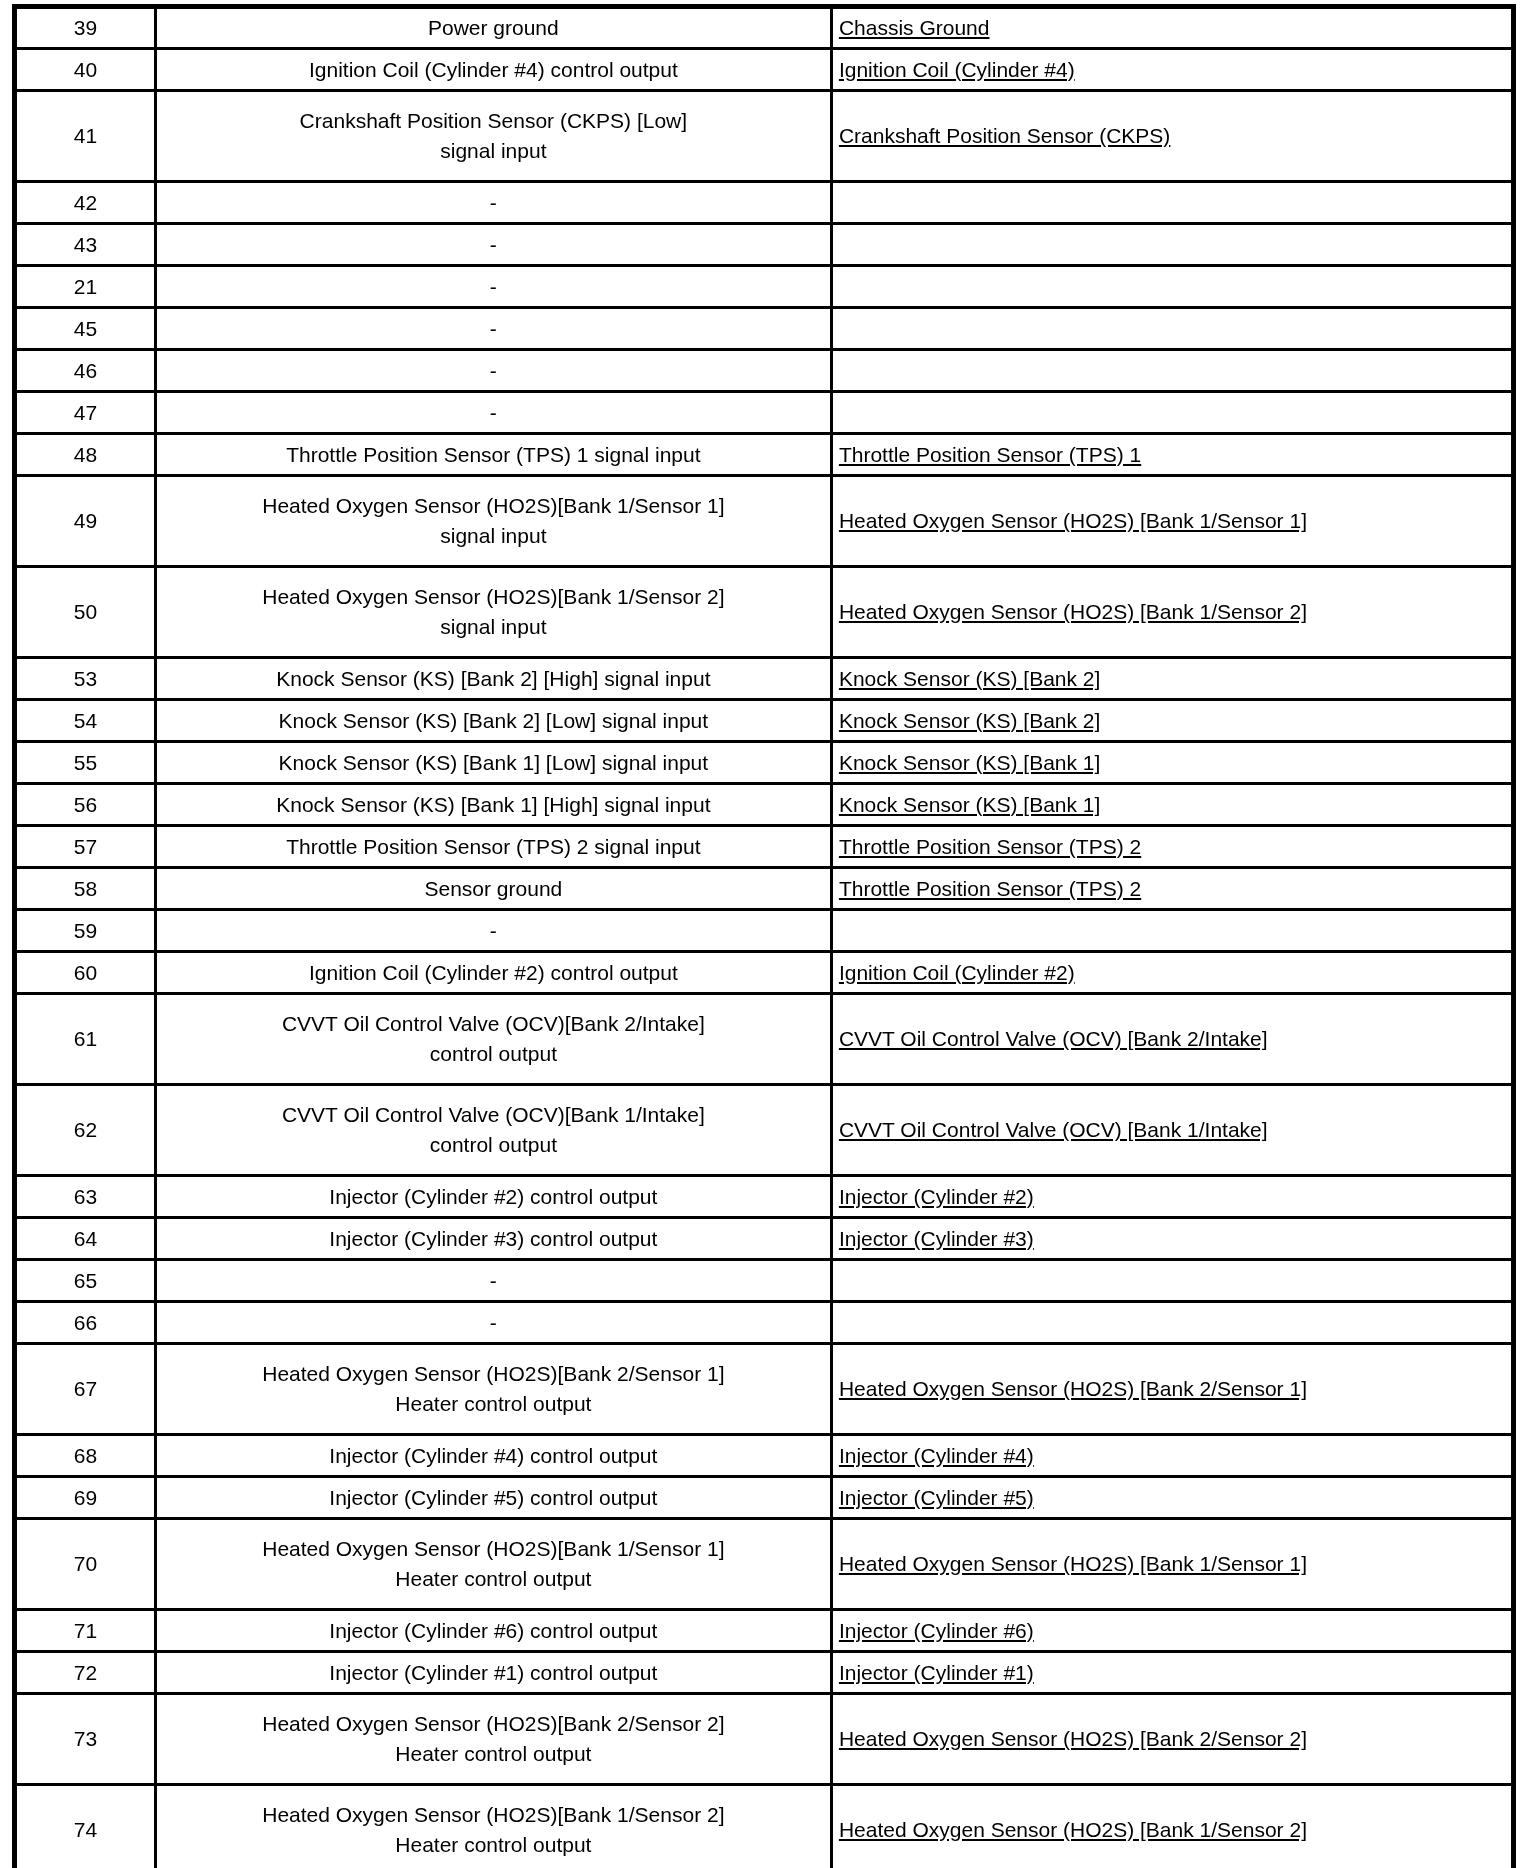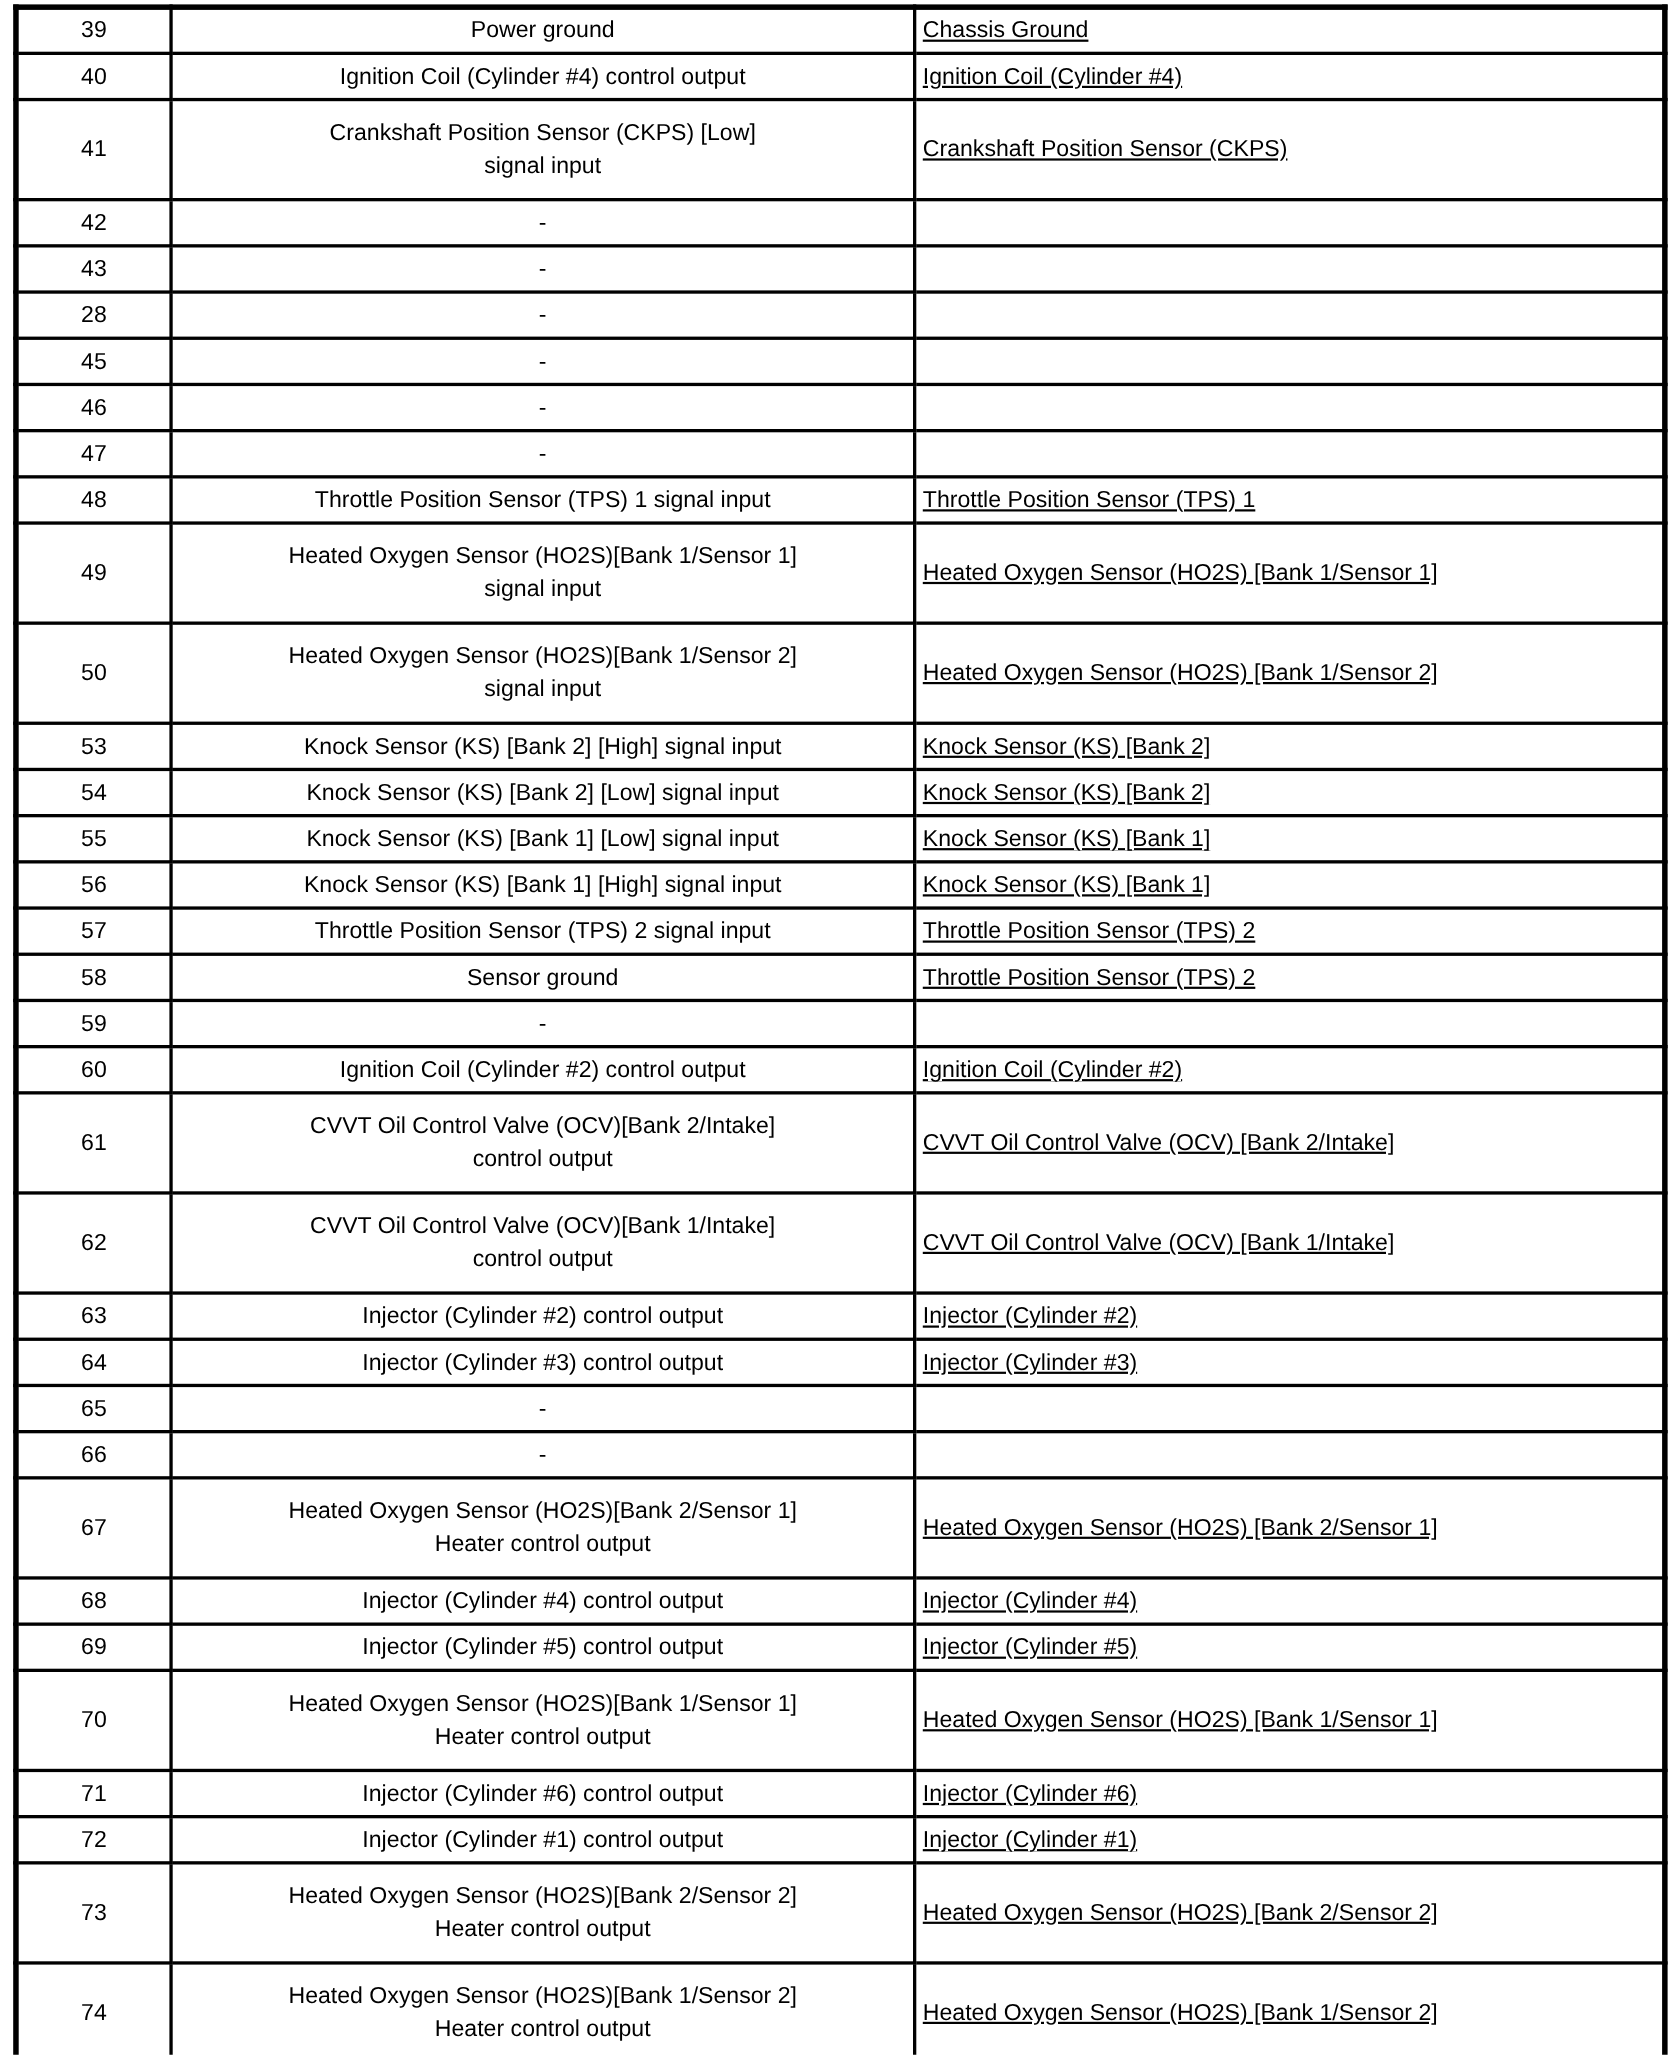--- a/index.html
+++ b/index.html
@@ -83,21 +83,21 @@
           <td class="pin">42</td>
           <td class="desc dash">-</td>
           <td class="conn"></td>
         </tr>
         <tr class="row">
           <td class="pin">43</td>
           <td class="desc dash">-</td>
           <td class="conn"></td>
         </tr>
         <tr class="row">
-          <td class="pin">28</td>
+          <td class="pin">21</td>
           <td class="desc dash">-</td>
           <td class="conn"></td>
         </tr>
         <tr class="row">
           <td class="pin">45</td>
           <td class="desc dash">-</td>
           <td class="conn"></td>
         </tr>
         <tr class="row">
           <td class="pin">46</td>

